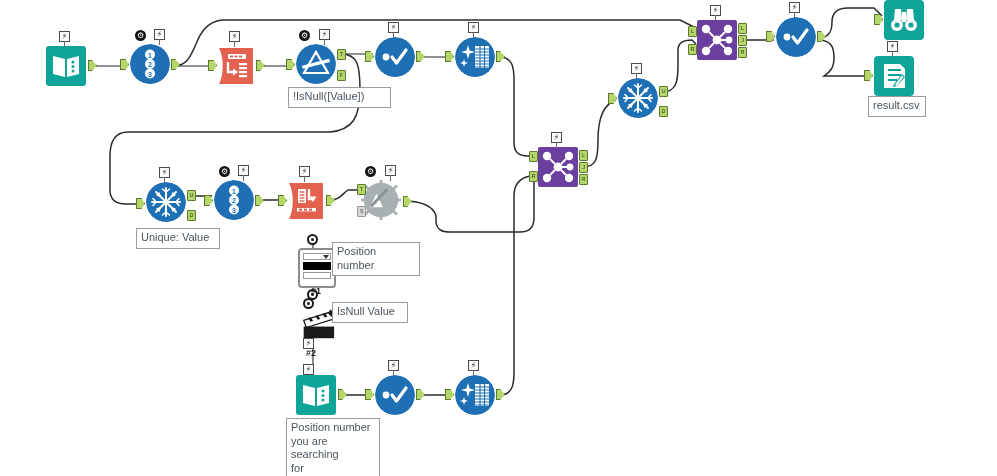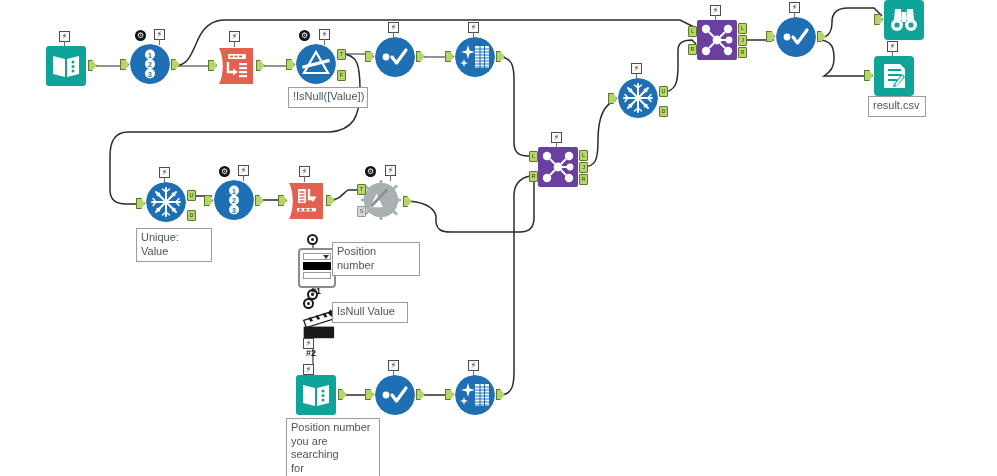--- a/index.html
+++ b/index.html
@@ -269,21 +269,21 @@
       <path d="M20,8 L32,29 L8,29 Z" fill="none" stroke="#ffffff" stroke-width="2.2"></path>
       <rect x="6" y="18.2" width="28" height="3.2" fill="#ffffff" transform="rotate(-14 20 20)"></rect>
     </svg>
     <span class="badge gear" style="left:3px;top:-14px;"></span>
     <span class="badge lightning" style="left:23px;top:-15px;"></span>
     <span class="badge stem" style="left:28px;top:-5px;"></span>
     <span class="anchor in" style="left:-10px;top:15px;"></span>
     <span class="anchor out tag" style="left:41px;top:5px;">T</span>
     <span class="anchor out tag" style="left:41px;top:26px;">F</span>
   </div>
-  <div class="label formula" style="left:288px;top:87px;width:80px;">!IsNull([Value])</div>
+  <div class="label formula" style="left:288px;top:87px;width:103px;">!IsNull([Value])</div>
 
   <div class="node round" style="left:375px;top:37px;">
     <svg class="glyph" viewBox="0 0 40 40">
       <circle cx="20" cy="20" r="20" fill="#1F6FB5"></circle>
       <circle cx="11" cy="20" r="3.4" fill="#ffffff"></circle>
       <path d="M17,20 L21.5,26 L31,13" stroke="#ffffff" stroke-width="3.2" fill="none" stroke-linecap="round" stroke-linejoin="round"></path>
     </svg>
     <span class="badge lightning" style="left:13px;top:-15px;"></span>
     <span class="badge stem" style="left:18px;top:-5px;"></span>
     <span class="anchor in" style="left:-10px;top:14px;"></span>
@@ -476,21 +476,21 @@
         <line x1="14" y1="26" x2="11" y2="27"></line>
           <line x1="14" y1="26" x2="13" y2="29"></line>
       </g>
     </svg>
     <span class="badge lightning" style="left:13px;top:-15px;"></span>
     <span class="badge stem" style="left:18px;top:-5px;"></span>
     <span class="anchor in" style="left:-10px;top:16px;"></span>
     <span class="anchor out tag" style="left:41px;top:8px;">U</span>
     <span class="anchor out tag" style="left:41px;top:28px;">D</span>
   </div>
-  <div class="label" style="left:136px;top:228px;width:76px;">Unique: Value</div>
+  <div class="label" style="left:136px;top:228px;width:84px;">Unique: Value</div>
 
   <div class="node round" style="left:214px;top:180px;">
     <svg class="glyph" viewBox="0 0 40 40">
       <circle cx="20" cy="20" r="20" fill="#1F6FB5"></circle>
       <circle cx="20" cy="10.5" r="5" fill="#ffffff"></circle>
       <text x="20" y="13.6" font-family="Liberation Sans, sans-serif" font-size="7" font-weight="bold" text-anchor="middle" fill="#1F6FB5">1</text>
       <circle cx="20" cy="20" r="5" fill="#ffffff"></circle>
       <text x="20" y="23.1" font-family="Liberation Sans, sans-serif" font-size="7" font-weight="bold" text-anchor="middle" fill="#1F6FB5">2</text>
       <circle cx="20" cy="29.5" r="5" fill="#ffffff"></circle>
       <text x="20" y="32.6" font-family="Liberation Sans, sans-serif" font-size="7" font-weight="bold" text-anchor="middle" fill="#1F6FB5">3</text>

